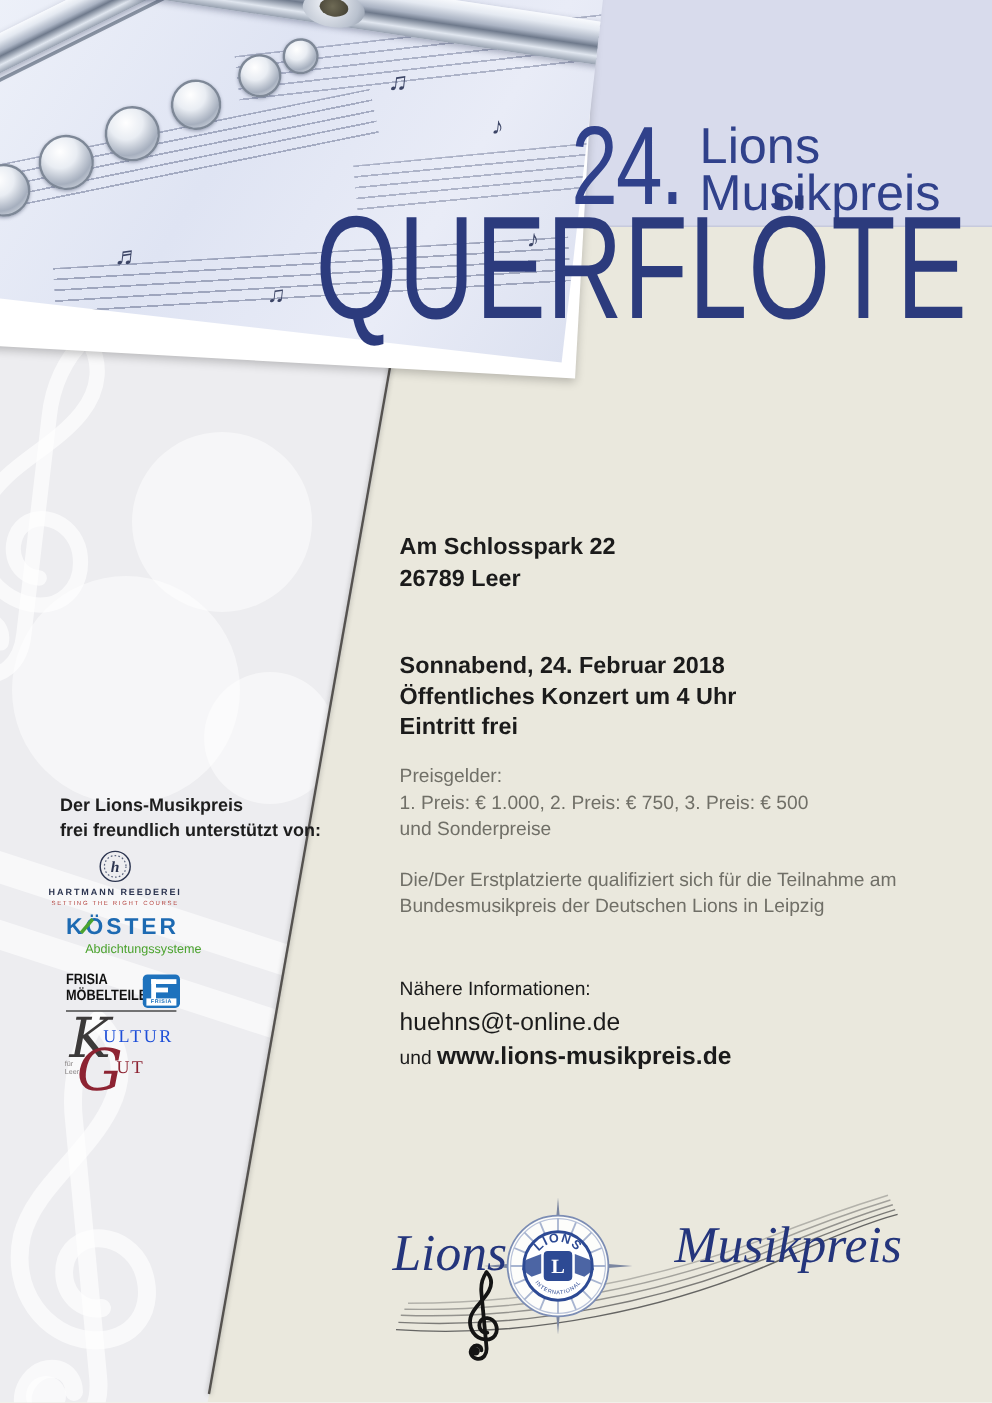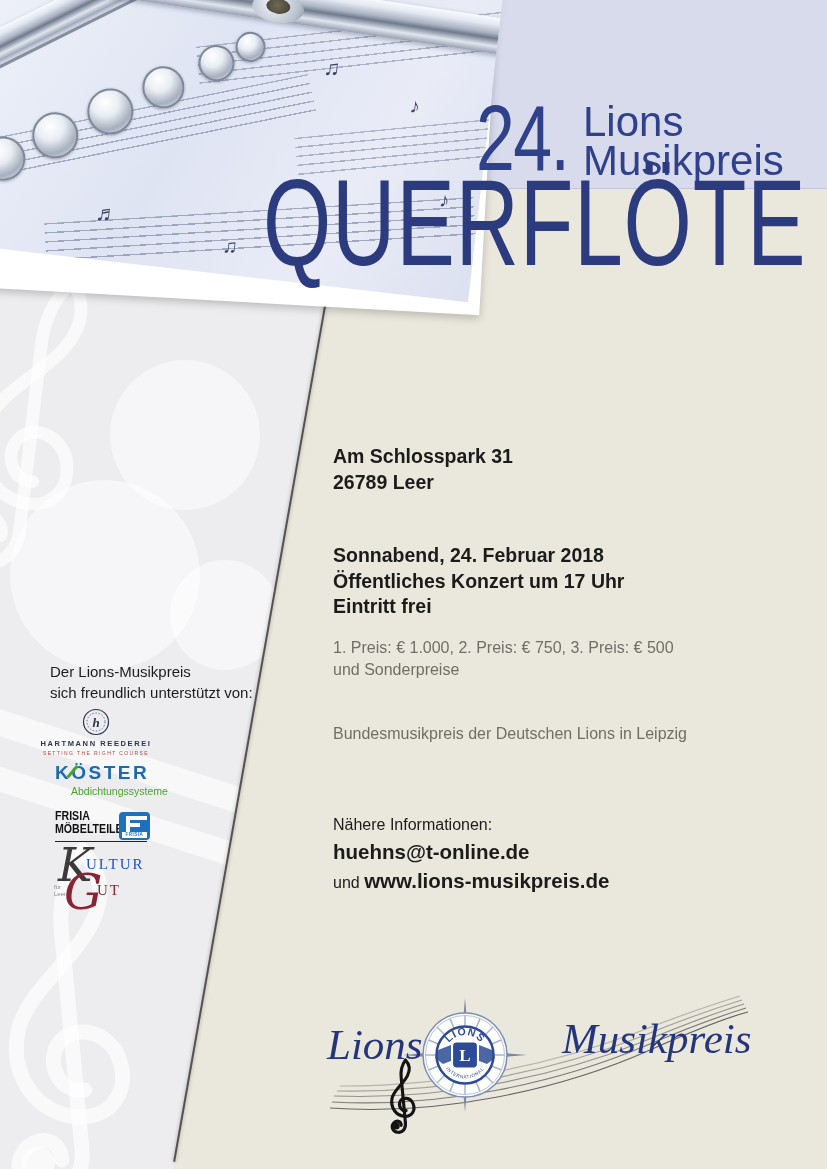--- a/index.html
+++ b/index.html
@@ -50,26 +50,26 @@
   .blk{z-index:6;color:#1b1b1b;}
   #subtitle{left:333px;top:371px;font-size:23px;font-weight:bold;}
   .b19{font-size:19.5px;font-weight:bold;line-height:25.5px;}
   #venue{left:333px;top:444px;}
   #event{left:333px;top:543px;}
   .gray-txt{color:#706f67;}
   .g16{font-size:16px;line-height:22px;}
   #prizes{left:333px;top:637px;}
   #qualif{left:333px;top:723px;}
   #contact-label{left:333px;top:816px;font-size:16px;}
-  #contact-email{left:333px;top:840px;font-size:20.5px;font-weight:bold;}
+  #contact-email{left:333px;top:840px;font-size:20.5px;font-weight:normal;}
   #contact-web{left:333px;top:869px;font-size:16px;}
   #contact-web b{font-size:20.5px;}
 
   
-  #sponsor-intro{left:50px;top:662px;font-size:15px;line-height:20.8px;color:#1d1d1d;z-index:6;}
+  #sponsor-intro{left:50px;top:662px;font-size:15px;line-height:20.8px;color:#1d1d1d;z-index:6;font-weight:bold;}
   .sp{z-index:6;}
   #hartmann{left:38px;top:708px;width:116px;text-align:center;}
   #hartmann .name{font-size:7.5px;letter-spacing:1.6px;color:#2c3550;font-weight:bold;margin-top:3px;}
   #hartmann .tag{font-size:5px;letter-spacing:1.4px;color:#b5443f;margin-top:2px;}
   #koester{left:55px;top:762px;}
   #koester .name{font-size:19px;font-weight:bold;letter-spacing:2.5px;color:#1d6ab2;}
   #koester .tag{font-size:10.5px;color:#4ba32e;margin-top:1px;margin-left:16px;}
   #koe-slash{left:71px;top:764px;width:2.5px;height:15px;background:#4ba32e;transform:rotate(40deg);z-index:7;}
   #frisia{left:55px;top:810px;}
   #frisia .l{font-size:12.5px;font-weight:bold;line-height:12.5px;color:#111;transform:scaleX(.85);transform-origin:left;white-space:nowrap;}
@@ -162,46 +162,48 @@
     <div class="abs liphole" style="left:266px;top:80px;width:24px;height:15px;transform:rotate(2deg);"></div>
   </div>
 
   <div class="abs navy nowrap" id="num24">24.</div>
   <div class="abs navy nowrap" id="brand1">Lions</div>
   <div class="abs navy nowrap" id="brand2">Musikpreis</div>
   <div class="abs nowrap" id="bigtitle">QUERFLÖTE</div>
 
 
   <div class="abs blk" id="venue">
-    <div class="b19 nowrap">Am Schlosspark 31</div>
+    <div class="b19 nowrap">Am Schlosspark 22</div>
     <div class="b19 nowrap">26789 Leer</div>
   </div>
 
   <div class="abs blk" id="event">
     <div class="b19 nowrap">Sonnabend, 24. Februar 2018</div>
-    <div class="b19 nowrap">Öffentliches Konzert um 17 Uhr</div>
+    <div class="b19 nowrap">Öffentliches Konzert um 4 Uhr</div>
     <div class="b19 nowrap">Eintritt frei</div>
   </div>
 
   <div class="abs gray-txt" id="prizes">
+    <div class="g16 nowrap">Preisgelder:</div>
     <div class="g16 nowrap">1. Preis: € 1.000, 2. Preis: € 750, 3. Preis: € 500</div>
     <div class="g16 nowrap">und Sonderpreise</div>
   </div>
 
   <div class="abs gray-txt" id="qualif">
+    <div class="g16 nowrap">Die/Der Erstplatzierte qualifiziert sich für die Teilnahme am</div>
     <div class="g16 nowrap">Bundesmusikpreis der Deutschen Lions in Leipzig</div>
   </div>
 
   <div class="abs blk nowrap" id="contact-label">Nähere Informationen:</div>
   <div class="abs blk nowrap" id="contact-email">huehns@t-online.de</div>
   <div class="abs blk nowrap" id="contact-web"><span>und</span> <b>www.lions-musikpreis.de</b></div>
 
   <div class="abs" id="sponsor-intro">
     <div class="nowrap">Der Lions-Musikpreis</div>
-    <div class="nowrap">sich freundlich unterstützt von:</div>
+    <div class="nowrap">frei freundlich unterstützt von:</div>
   </div>
 
   <div class="abs sp" id="hartmann">
     <svg width="116" height="28" viewBox="0 0 116 28">
       <circle cx="58" cy="14" r="12.5" fill="none" stroke="#2c3550" stroke-width="1.2"></circle>
       <circle cx="58" cy="14" r="9" fill="none" stroke="#5a647e" stroke-width="1" stroke-dasharray="1.4,1.8"></circle>
       <text x="58" y="19" text-anchor="middle" font-size="13" font-style="italic" font-weight="bold" fill="#2c3550" font-family="Liberation Serif,serif">h</text>
     </svg>
     <div class="name nowrap">HARTMANN REEDEREI</div>
     <div class="tag nowrap">SETTING THE RIGHT COURSE</div>

